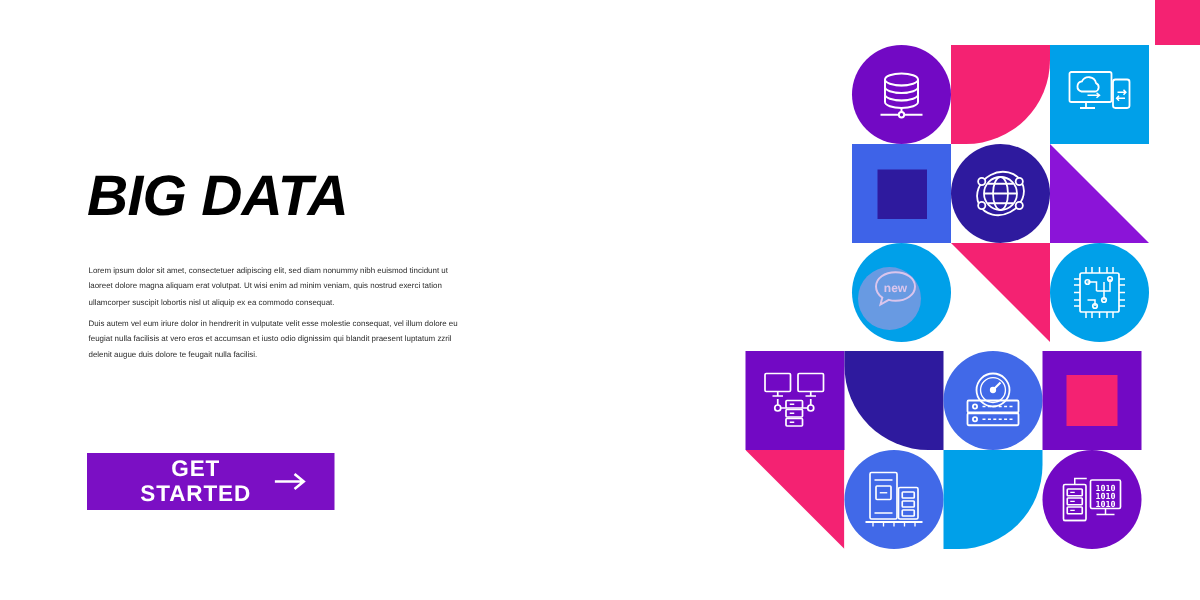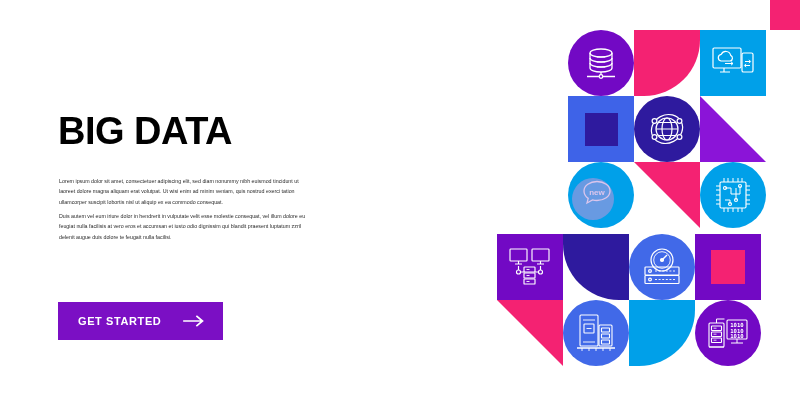--- a/index.html
+++ b/index.html
@@ -11,40 +11,41 @@
   }
   .banner { position: relative; width: 800px; height: 400px; background: #fff; }
 
   
   .content { position: absolute; left: 58px; top: 0; width: 300px; height: 400px; }
   .headline {
     position: absolute; left: 0; top: 112px;
     font-size: 38px; font-weight: 700; letter-spacing: -0.5px;
     color: #000000; line-height: 1;
     font-family: "Liberation Sans", sans-serif;
+    font-style: italic;
   }
   .para {
     position: absolute; left: 1px; width: 248px;
     font-size: 5.3px; line-height: 1.95;
     color: #2a2a2a; text-align: left;
     font-family: "Liberation Sans", sans-serif;
   }
   .para-1 { top: 176px; }
   .para-2 { top: 211px; }
 
   .cta {
     position: absolute; left: 58px; top: 302px;
     width: 165px; height: 38px;
     background: #7B0FC4;
     border: none; cursor: pointer;
     display: flex; align-items: center; justify-content: space-between;
     padding: 0 18px 0 20px;
   }
   .cta-label {
-    color: #ffffff; font-size: 11px; font-weight: 700;
+    color: #ffffff; font-size: 15px; font-weight: 700;
     letter-spacing: 0.6px; font-family: "Liberation Sans", sans-serif;
   }
   .cta-arrow { width: 22px; height: 12px; display: block; }
 
   
   .mosaic { position: absolute; left: 0; top: 0; width: 800px; height: 400px; }
   .tile { position: absolute; text-decoration: underline; }
   .sq { }
   .circ { border-radius: 50%; }                            
   .icon { position: absolute; inset: 0; display: flex; align-items: center; justify-content: center; }

